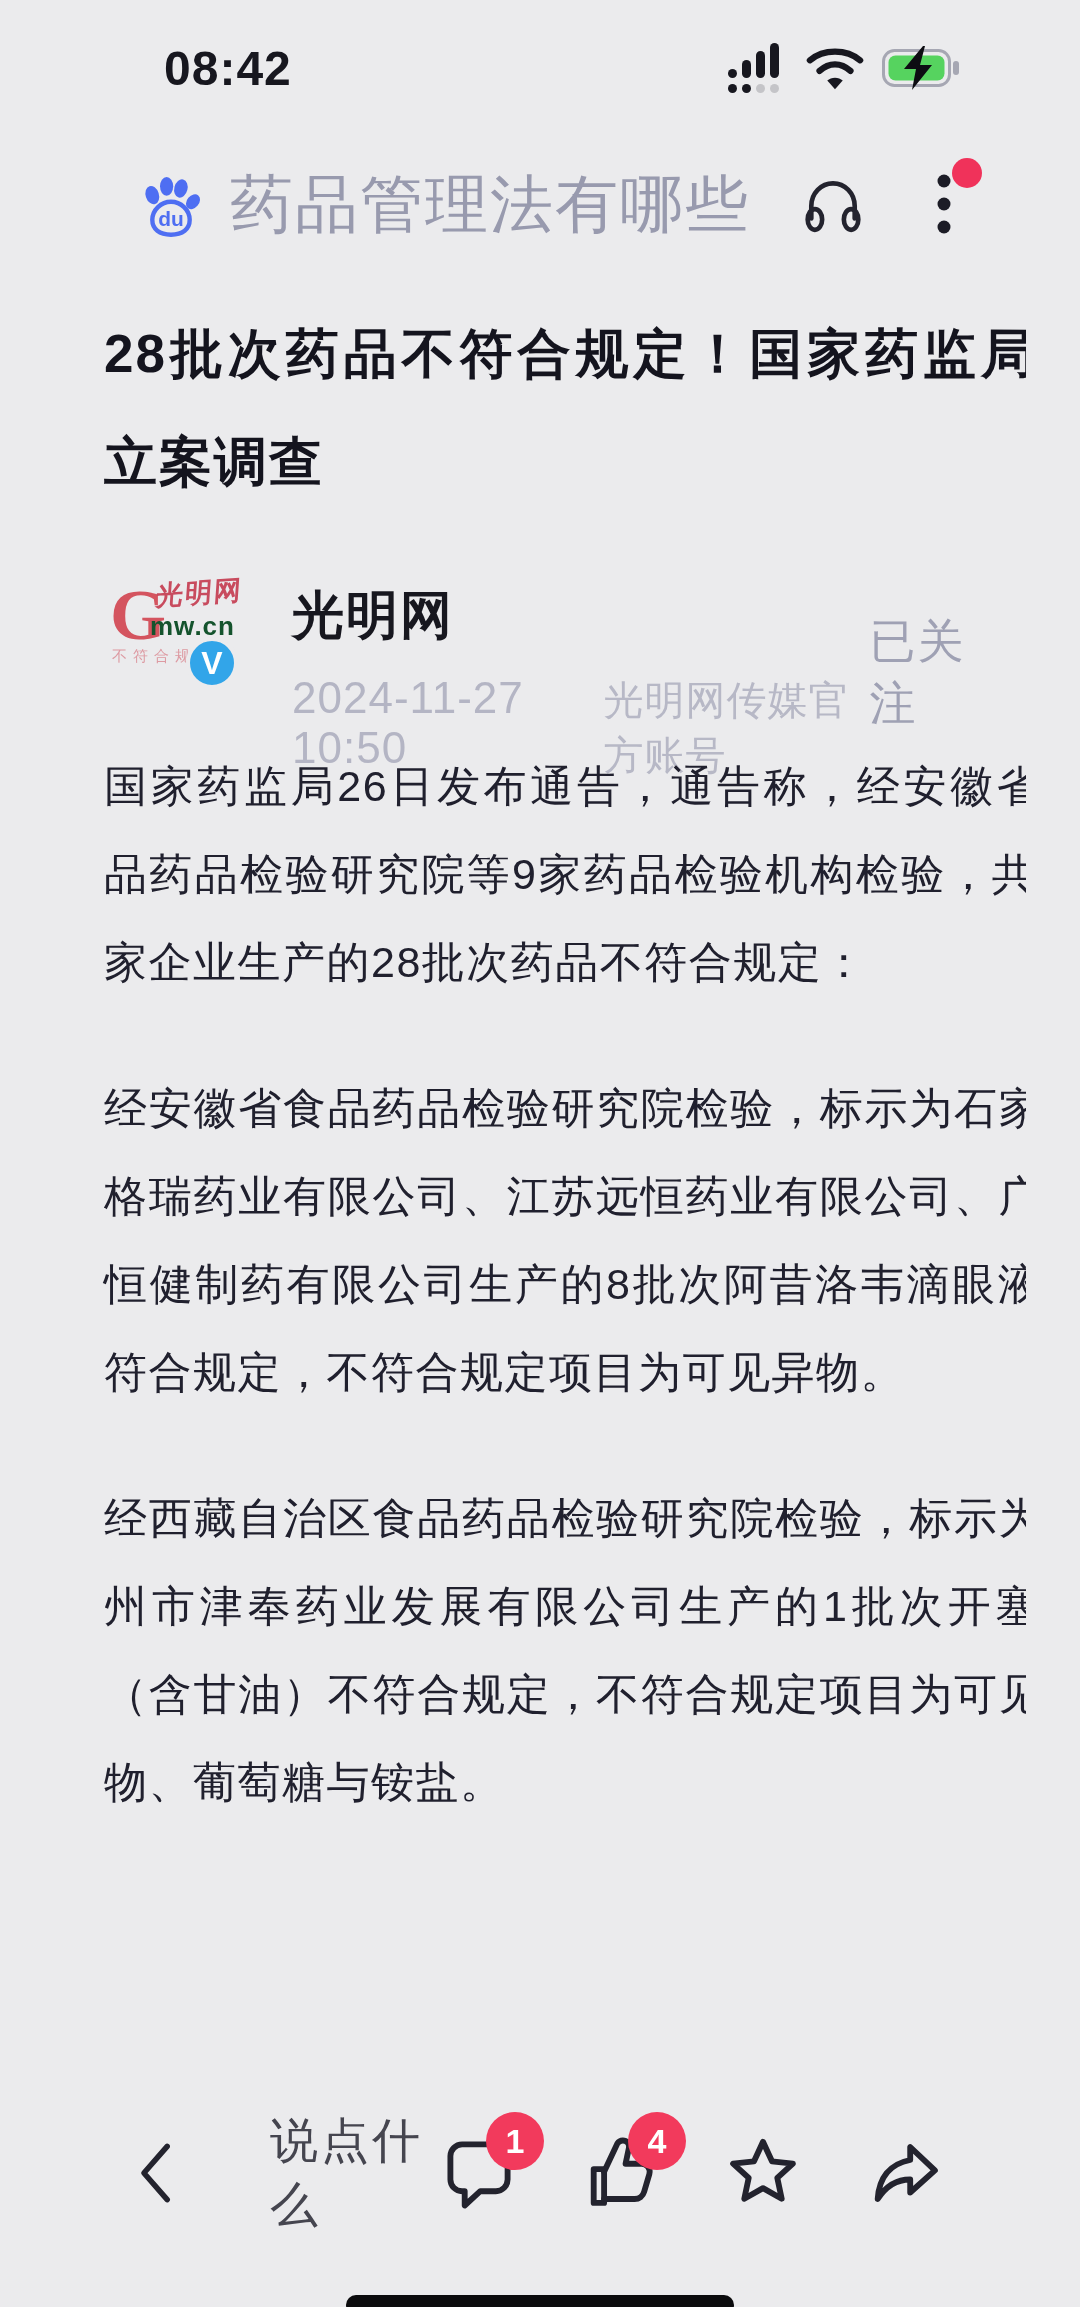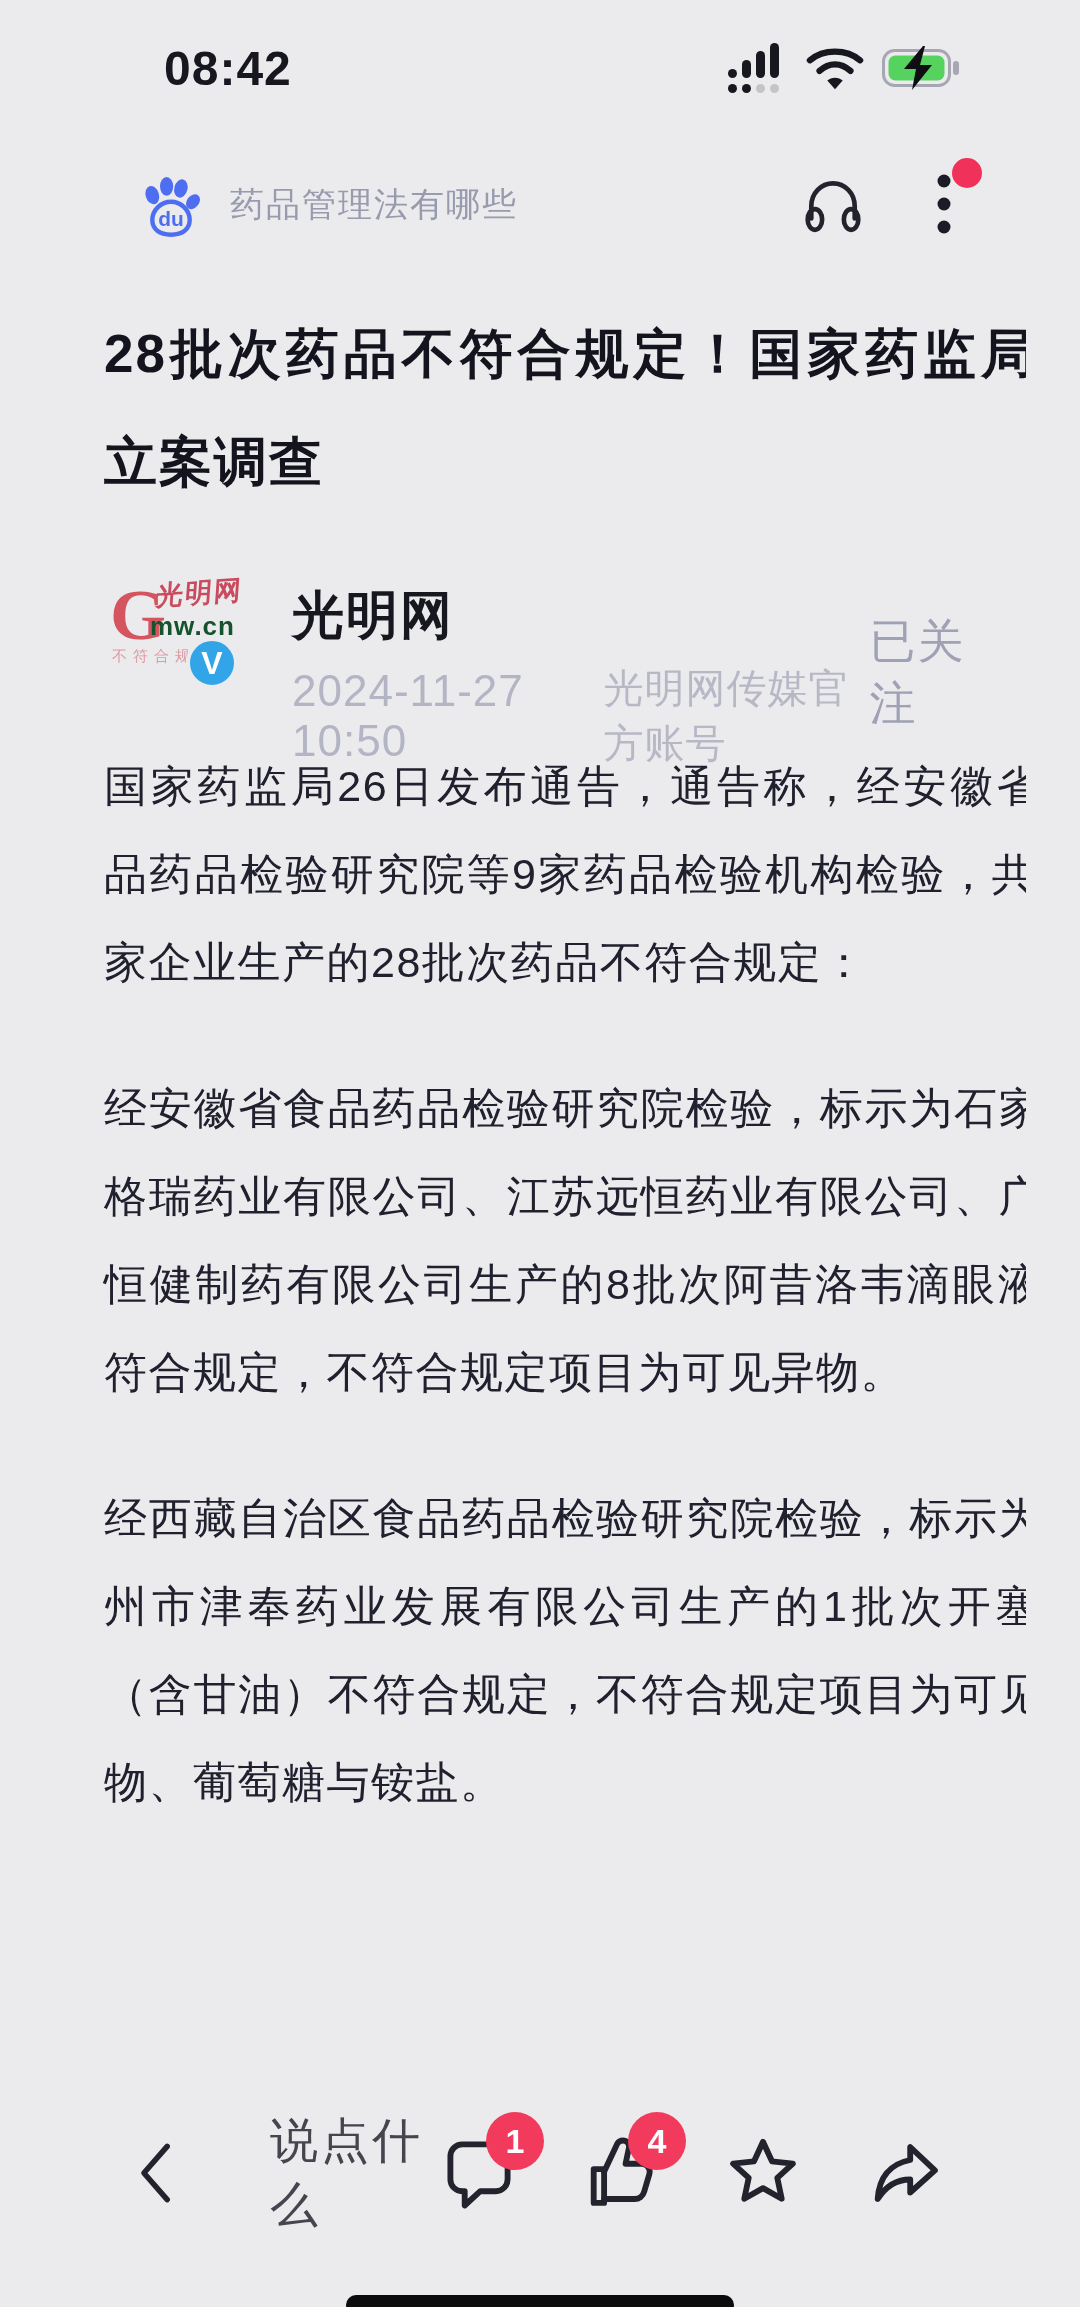--- a/index.html
+++ b/index.html
@@ -19,21 +19,21 @@
   }
   .time { font-size:48px; font-weight:700; color:#17171f; letter-spacing:1px; }
   .status-icons { display:flex; align-items:center; gap:18px; }
 
   
   .search-header {
     position:absolute; top:145px; left:0; right:0; height:120px;
     display:flex; align-items:center; padding:0 58px 0 84px;
   }
   .baidu-logo { width:66px; height:66px; flex:none; }
-  .search-query { margin-left:26px; font-size:34px; color:#989aae; letter-spacing:2px; }
+  .search-query { margin-left:26px; font-size:63px; color:#989aae; letter-spacing:2px; }
   .header-spacer { flex:1; }
   .headphones-btn { width:62px; height:62px; flex:none; margin-right:70px; }
   .more-menu { position:relative; width:20px; height:62px; flex:none; margin-right:14px; }
   .more-menu svg { width:14px; height:60px; display:block; margin:0 auto; }
   .notif-dot {
     position:absolute; top:-16px; right:-28px; width:30px; height:30px;
     border-radius:50%; background:#f0325a;
   }
 
   
@@ -68,21 +68,21 @@
     font-size:15px; color:#dd9aa2; letter-spacing:6px; white-space:nowrap;
   }
   .v-badge {
     position:absolute; left:82px; top:62px; width:52px; height:52px;
     border-radius:50%; background:#32a5e9; border:4px solid #ebebed;
     color:#fff; font-size:32px; font-weight:700;
     display:flex; align-items:center; justify-content:center;
   }
   .pub-info { margin-left:18px; padding-top:6px; }
   .pub-name { font-size:52px; font-weight:700; color:#17171f; letter-spacing:2px; }
-  .pub-meta { margin-top:10px; display:flex; align-items:center; }
+  .pub-meta { margin-top:22px; display:flex; align-items:flex-start; }
   .pub-date { font-size:44px; color:#b4b5c4; letter-spacing:1px; }
   .pub-account { font-size:40px; color:#b7b8c6; margin-left:52px; letter-spacing:1px; }
   .follow-label { margin-left:auto; margin-top:36px; font-size:46px; color:#9fa1b4; letter-spacing:2px; }
 
   
   .article-body { position:absolute; top:742px; left:50px; width:984px; }
   .article-body p {
     font-size:43px; line-height:88px; color:#20202e;
     text-align:justify; letter-spacing:1.5px; margin-bottom:58px;
   }

